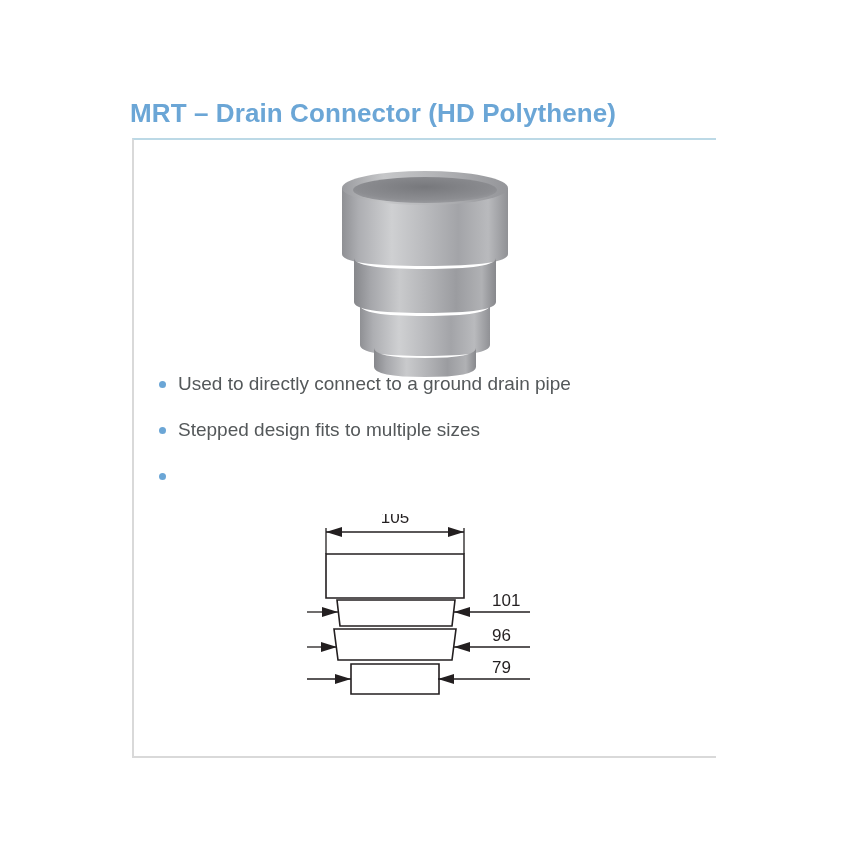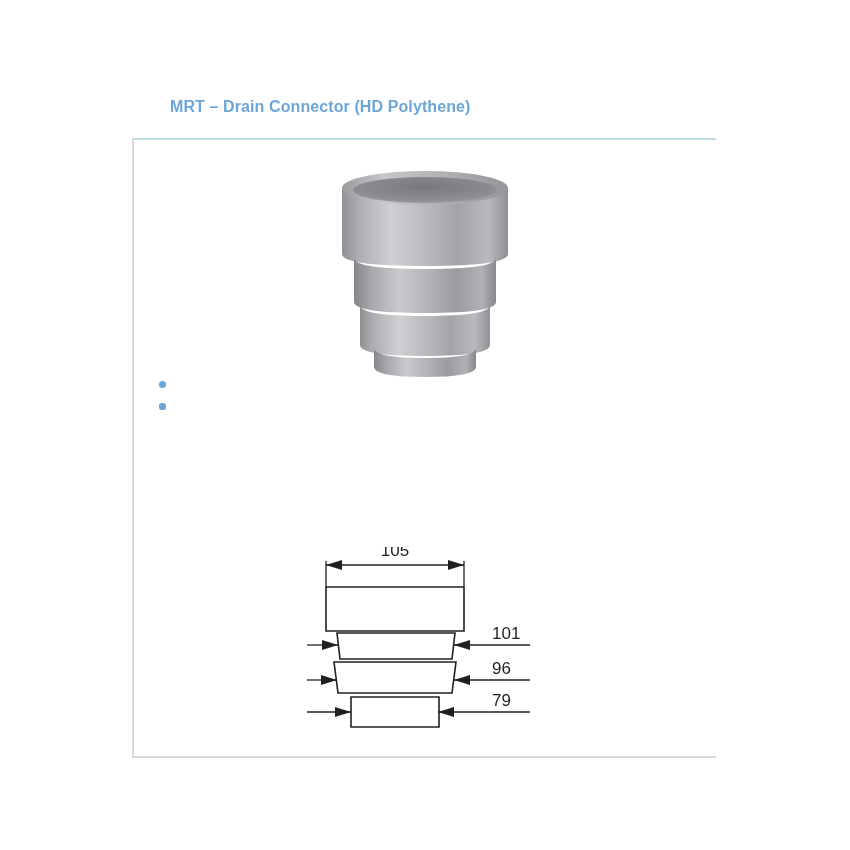--- a/index.html
+++ b/index.html
@@ -13,26 +13,25 @@
     position: relative;
     font-family: "Liberation Sans", sans-serif;
     -webkit-font-smoothing: antialiased;
   }
 
   
   .product-heading {
     position: absolute;
     left: 130px;
     top: 98px;
-    font-size: 16px;
+    font-size: 26px;
     font-weight: bold;
     color: #6ba6d6;
     letter-spacing: 0.1px;
     white-space: nowrap;
-    margin-left: 40px;
   }
 
   
   .panel {
     position: absolute;
     left: 132px;
     top: 138px;
     width: 584px;
     height: 620px;
     border-top: 2px solid #bcd9e6;
@@ -78,21 +77,21 @@
     width: 7px;
     height: 7px;
     border-radius: 50%;
     background: #6ba6d6;
   }
 
   
   .drawing {
     position: absolute;
     left: 170px;
-    top: 407px;
+    top: 374px;
     width: 260px;
     height: 200px;
   }
   .drawing svg { display: block; }
   .dim-text {
     font-family: "Liberation Sans", sans-serif;
     font-size: 17px;
     fill: #231f20;
   }
 </style>
@@ -147,23 +146,25 @@
 
       <path d="M30 143 L30 183 Q30 194 95 194 Q160 194 160 183 L160 143 Q160 154 95 154 Q30 154 30 143 Z" fill="url(#bandGrad)"></path>
 
       <path d="M44 186 L44 205 Q44 215 95 215 Q146 215 146 205 L146 186 Q146 196 95 196 Q44 196 44 186 Z" fill="url(#bandGrad2)"></path>
     </svg>
   </div>
 
   <ul class="bullet-list">
     <li class="bullet-item">
       <span class="bullet-dot"></span>
+      <span>Used to directly connect to a ground drain pipe</span>
     </li>
     <li class="bullet-item">
       <span class="bullet-dot"></span>
+      <span>Stepped design fits to multiple sizes</span>
     </li>
     <li class="bullet-item">
       <span class="bullet-dot"></span>
     </li>
   </ul>
 
   <div class="drawing">
     <svg width="260" height="200" viewBox="0 0 260 200">
       <g stroke="#231f20" fill="none" stroke-width="1.6">
 

